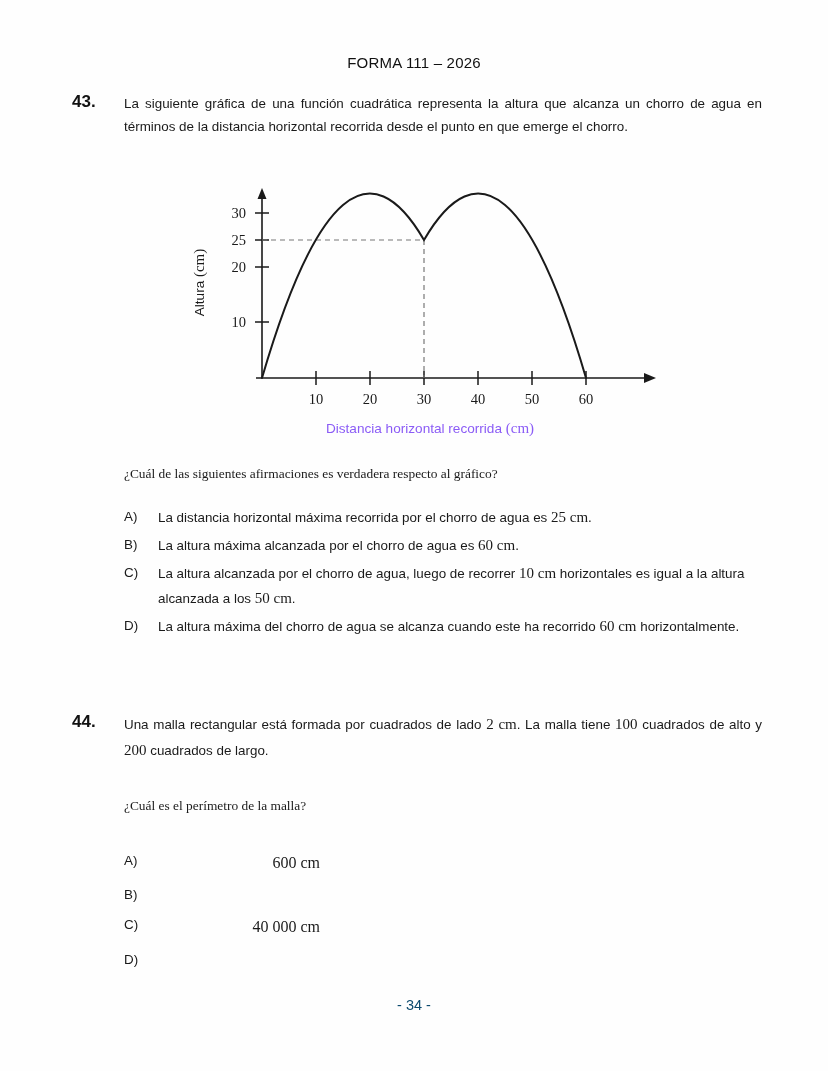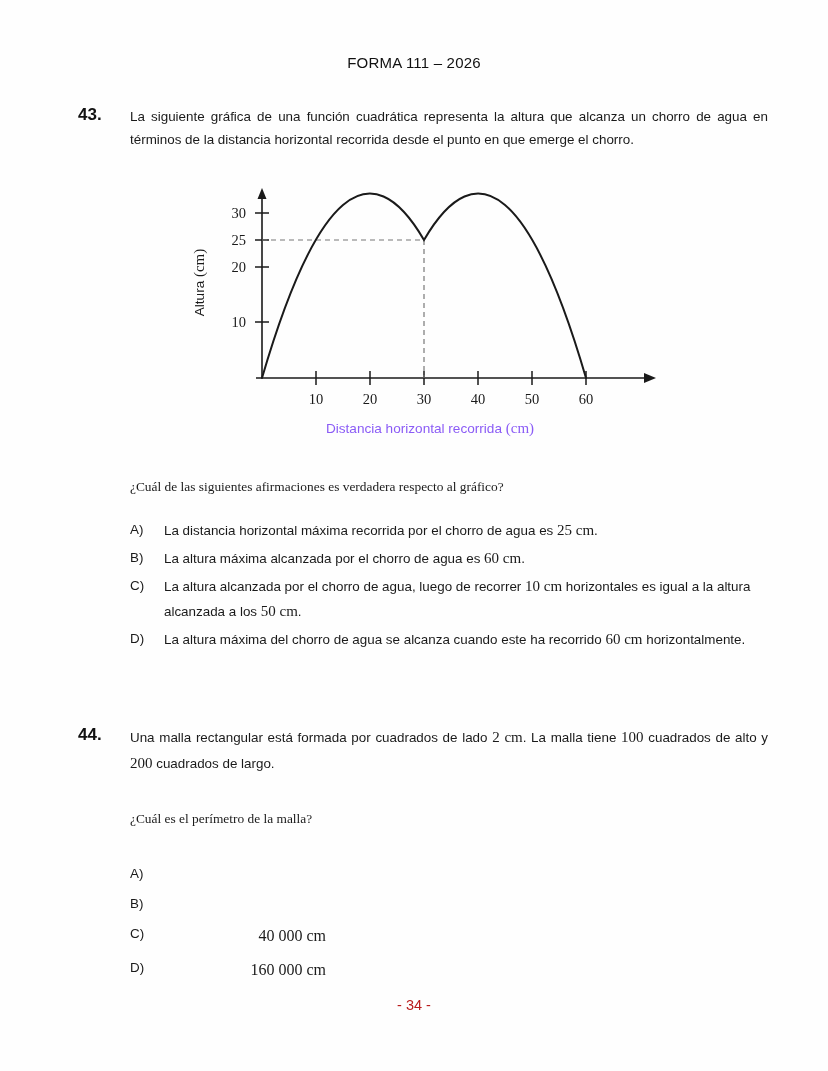--- a/index.html
+++ b/index.html
@@ -28,23 +28,22 @@
     width: 828px;
     text-align: center;
     font-size: 15px;
     letter-spacing: 0.2px;
     color: #111;
   }
 
   
   .question {
     position: absolute;
-    left: 78px;
+    left: 72px;
     width: 690px;
-    margin-top: 13px;
   }
   .q-num {
     position: absolute;
     left: 0;
     top: 0;
     width: 44px;
     font-size: 17px;
     font-weight: bold;
     color: #111;
   }
@@ -129,21 +128,21 @@
     fill: #1a1a1a;
   }
 
   .footer {
     position: absolute;
     top: 997px;
     left: 0;
     width: 828px;
     text-align: center;
     font-size: 14.5px;
-    color: #b91c1c;
+    color: #0c4a6e;
   }
 </style>
 </head>
 <body>
 
 <div class="page">
 
   <div class="header">FORMA 111 –  2026</div>
 
   <div class="question" style="top:92px;">
@@ -235,31 +234,31 @@
   <div class="question" style="top:712px;">
     <div class="q-num">44.</div>
     <div class="q-body">
       <div class="q-text"><span>Una malla rectangular está formada por cuadrados de lado </span><span class="m nb">2 cm</span><span>. La malla tiene </span><span class="m">100</span><span> cuadrados de alto y </span><span class="m">200</span><span> cuadrados de largo.</span></div>
 
       <div class="q-prompt" style="margin-top:30px;">¿Cuál es el perímetro de la malla?</div>
 
       <div class="options options-numeric" style="margin-top:32px;">
         <div class="opt">
           <span class="opt-letter">A)</span>
+          <span class="opt-val">600 cm</span>
         </div>
         <div class="opt">
           <span class="opt-letter">B)</span>
         </div>
         <div class="opt">
           <span class="opt-letter">C)</span>
           <span class="opt-val">40 000 cm</span>
         </div>
         <div class="opt">
           <span class="opt-letter">D)</span>
-          <span class="opt-val">160 000 cm</span>
         </div>
       </div>
     </div>
   </div>
 
   <div class="footer">- 34 -</div>
 
 </div>
 
 </body></html>

